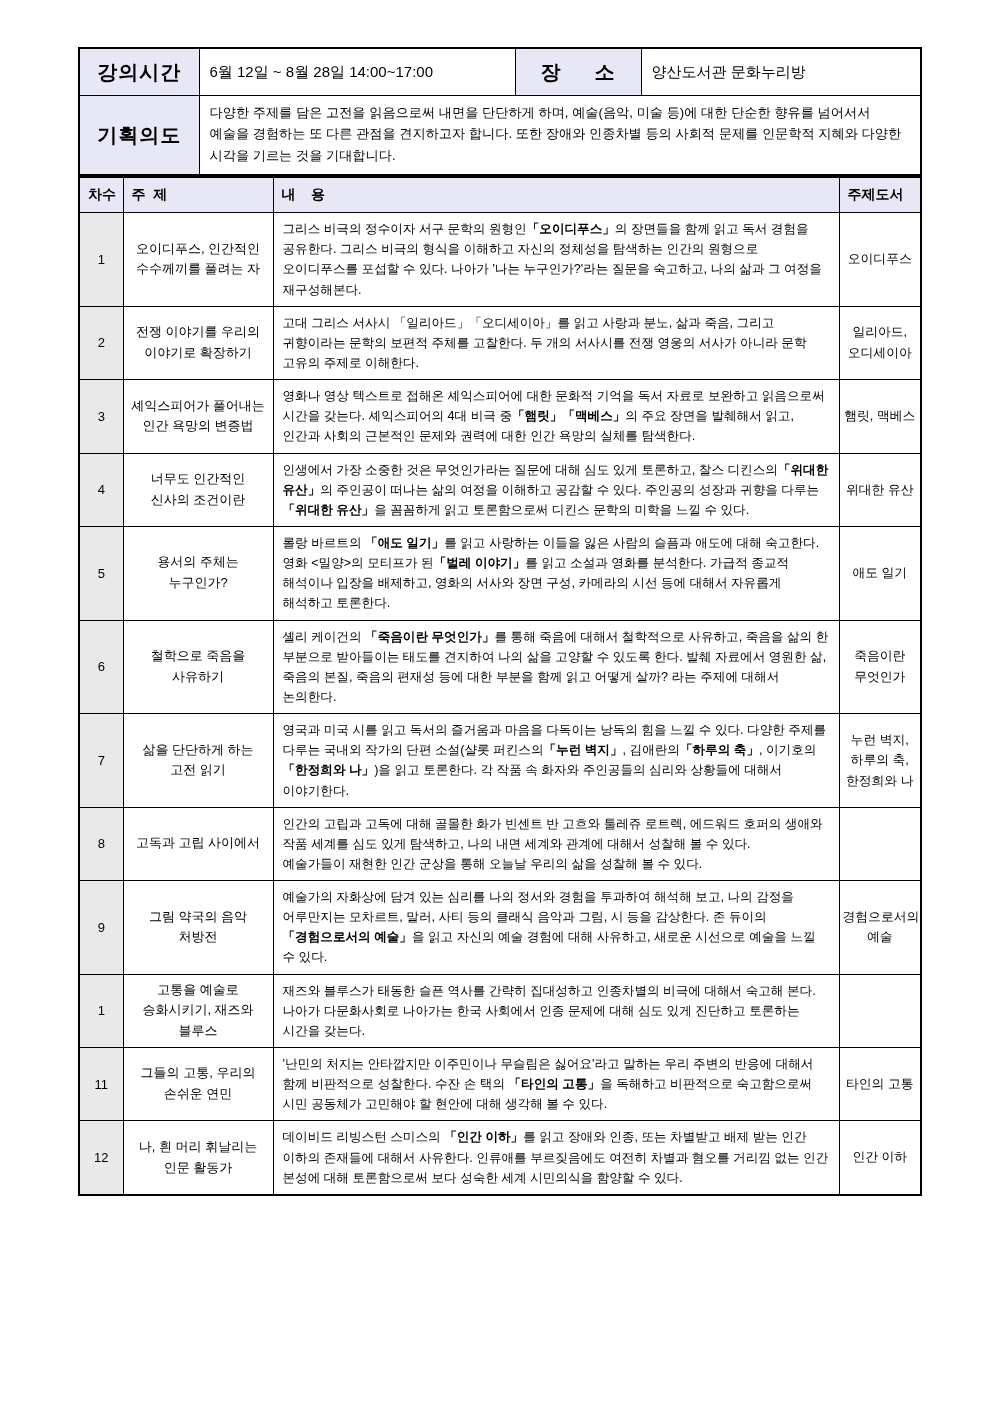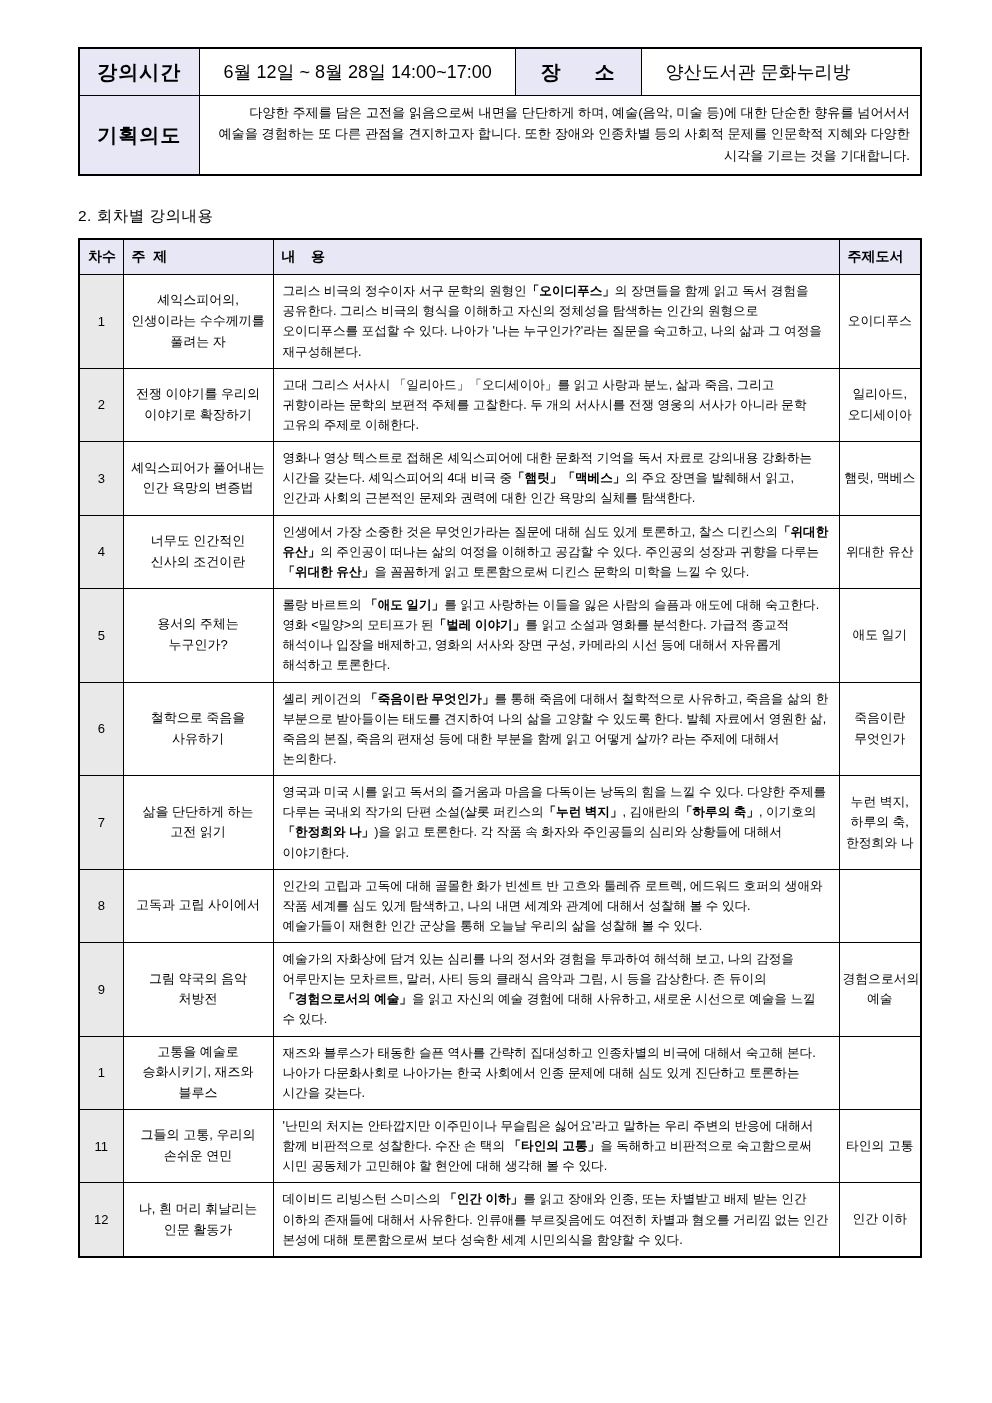--- a/index.html
+++ b/index.html
@@ -37,24 +37,24 @@
     font-size:13px;
     vertical-align:middle;
     padding:5px 8px;
     word-break:keep-all;
   }
   
   .overview-table th{
     background:var(--head-bg);font-weight:700;text-align:center;
     white-space:pre;letter-spacing:1px;height:36px;font-size:20px;
   }
-  .overview-table td{padding-left:24px;font-size:18px;}
+  .overview-table td{padding-left:10px;font-size:15px;}
   .overview-table .row-basic th,.overview-table .row-basic td{height:36px;}
   .overview-table .plan-cell{
-    line-height:1.62;padding:6px 10px 8px 10px;text-align:right;font-size:13.2px;
+    line-height:1.62;padding:6px 10px 8px 10px;text-align:left;font-size:13.2px;
   }
   
   .course-table th{
     background:var(--head-bg);font-weight:700;text-align:left;
     white-space:pre;height:24px;font-size:14px;
   }
   .course-table td.num{
     background:var(--num-bg);text-align:center;font-size:13px;
   }
   .course-table td.topic{
@@ -89,54 +89,53 @@
       <th>장     소</th>
       <td>양산도서관 문화누리방</td>
     </tr>
     <tr>
       <th>기획의도</th>
       <td class="plan-cell" colspan="3">다양한 주제를 담은 고전을 읽음으로써 내면을 단단하게 하며, 예술(음악, 미술 등)에 대한 단순한 향유를 넘어서서 예술을 경험하는 또 다른 관점을 견지하고자 합니다. 또한 장애와 인종차별 등의 사회적 문제를 인문학적 지혜와 다양한 시각을 기르는 것을 기대합니다.</td>
     </tr>
   </tbody>
     </table>
 
-  <div class="section-heading" style="margin-top:30px;">2. 회차별 강의내용</div>
 
   <table class="course-table">
     <colgroup>
       <col style="width:44px">
         <col style="width:150px">
         <col style="width:566px">
         <col style="width:82px">
     </colgroup>
     <thead>
       <tr>
         <th>차수</th>
         <th>주  제</th>
         <th>내    용</th>
         <th>주제도서</th>
       </tr>
     </thead>
     <tbody>
         <tr>
           <td class="num">1</td>
-          <td class="topic">셰익스피어의, 인생이라는 수수께끼를 풀려는 자</td>
+          <td class="topic">오이디푸스, 인간적인 수수께끼를 풀려는 자</td>
           <td class="content"><span>그리스 비극의 정수이자 서구 문학의 원형인</span><span class="b">「오이디푸스」</span><span>의 장면들을 함께 읽고 독서 경험을 공유한다. 그리스 비극의 형식을 이해하고 자신의 정체성을 탐색하는 인간의 원형으로 오이디푸스를 포섭할 수 있다. 나아가 '나는 누구인가?'라는 질문을 숙고하고, 나의 삶과 그 여정을 재구성해본다.</span></td>
           <td class="book">오이디푸스</td>
         </tr>
         <tr>
           <td class="num">2</td>
           <td class="topic">전쟁 이야기를 우리의 이야기로 확장하기</td>
           <td class="content"><span>고대 그리스 서사시 「일리아드」「오디세이아」를 읽고 사랑과 분노, 삶과 죽음, 그리고 귀향이라는 문학의 보편적 주체를 고찰한다. 두 개의 서사시를 전쟁 영웅의 서사가 아니라 문학 고유의 주제로 이해한다.</span></td>
           <td class="book">일리아드, 오디세이아</td>
         </tr>
         <tr>
           <td class="num">3</td>
           <td class="topic">셰익스피어가 풀어내는 인간 욕망의 변증법</td>
-          <td class="content"><span>영화나 영상 텍스트로 접해온 셰익스피어에 대한 문화적 기억을 독서 자료로 강의내용 강화하는 시간을 갖는다. 셰익스피어의 4대 비극 중</span><span class="b">「햄릿」「맥베스」</span><span>의 주요 장면을 발췌해서 읽고, 인간과 사회의 근본적인 문제와 권력에 대한 인간 욕망의 실체를 탐색한다.</span></td>
+          <td class="content"><span>영화나 영상 텍스트로 접해온 셰익스피어에 대한 문화적 기억을 독서 자료로 보완하고 읽음으로써 시간을 갖는다. 셰익스피어의 4대 비극 중</span><span class="b">「햄릿」「맥베스」</span><span>의 주요 장면을 발췌해서 읽고, 인간과 사회의 근본적인 문제와 권력에 대한 인간 욕망의 실체를 탐색한다.</span></td>
           <td class="book">햄릿, 맥베스</td>
         </tr>
         <tr>
           <td class="num">4</td>
           <td class="topic">너무도 인간적인 신사의 조건이란</td>
           <td class="content"><span>인생에서 가장 소중한 것은 무엇인가라는 질문에 대해 심도 있게 토론하고, 찰스 디킨스의</span><span class="b">「위대한 유산」</span><span>의 주인공이 떠나는 삶의 여정을 이해하고 공감할 수 있다. 주인공의 성장과 귀향을 다루는</span><span class="b">「위대한 유산」</span><span>을 꼼꼼하게 읽고 토론함으로써 디킨스 문학의 미학을 느낄 수 있다.</span></td>
           <td class="book">위대한 유산</td>
         </tr>
         <tr>
           <td class="num">5</td>

